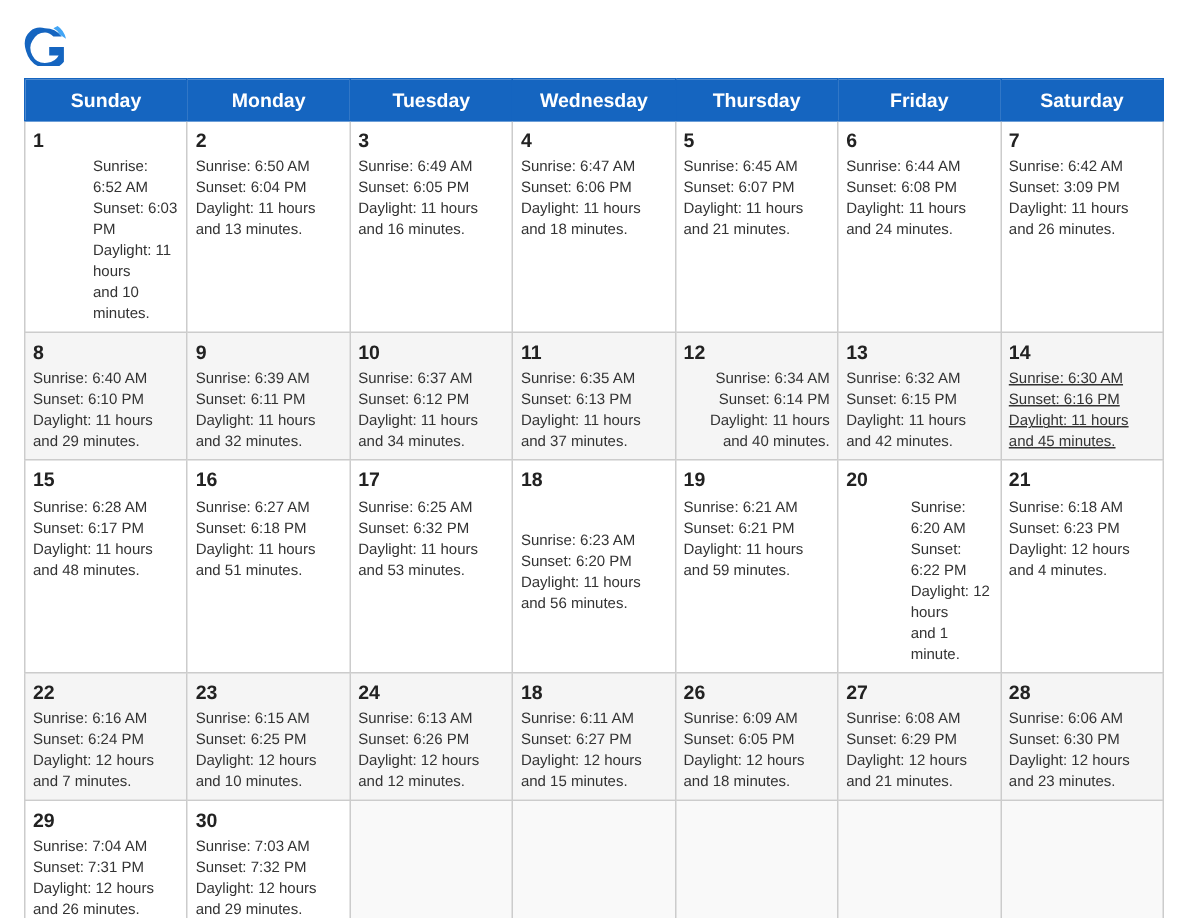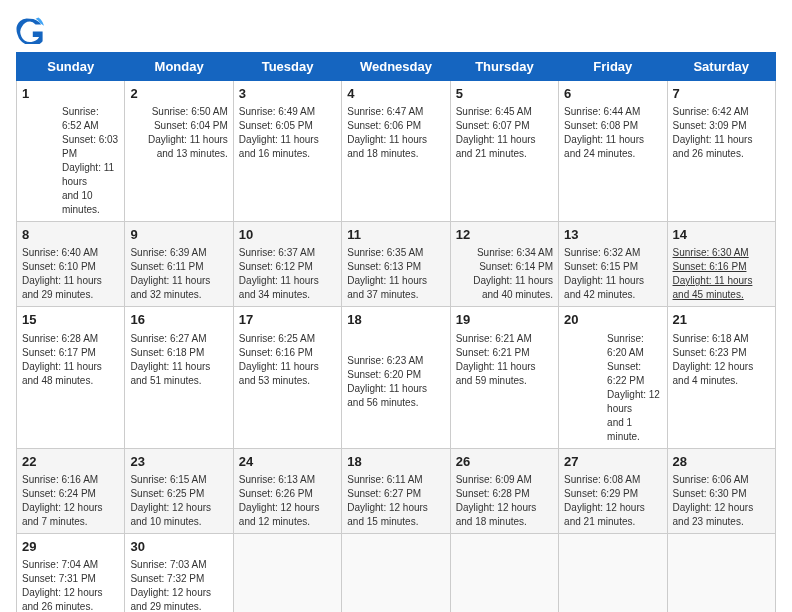--- a/index.html
+++ b/index.html
@@ -123,21 +123,21 @@
   <tr>
         <td>
           <span class="day-num">1</span>
           <div class="cell-info" style="white-space: pre-line; margin-left: 40px;">Sunrise: 6:52 AM
 Sunset: 6:03 PM
 Daylight: 11 hours
 and 10 minutes.</div>
         </td>
         <td>
           <span class="day-num">2</span>
-          <div class="cell-info" style="white-space: pre-line; text-align: right;">Sunrise: 6:50 AM
+          <div class="cell-info" style="white-space: pre-line;">Sunrise: 6:50 AM
 Sunset: 6:04 PM
 Daylight: 11 hours
 and 13 minutes.</div>
         </td>
         <td>
           <span class="day-num">3</span>
           <div class="cell-info" style="white-space: pre-line;">Sunrise: 6:49 AM
 Sunset: 6:05 PM
 Daylight: 11 hours
 and 16 minutes.</div>
@@ -233,21 +233,21 @@
         <td>
           <span class="day-num">16</span>
           <div class="cell-info" style="white-space: pre-line;">Sunrise: 6:27 AM
 Sunset: 6:18 PM
 Daylight: 11 hours
 and 51 minutes.</div>
         </td>
         <td>
           <span class="day-num">17</span>
           <div class="cell-info" style="white-space: pre-line;">Sunrise: 6:25 AM
-Sunset: 6:16 PM
+Sunset: 6:32 PM
 Daylight: 11 hours
 and 53 minutes.</div>
         </td>
         <td>
           <span class="day-num">18</span>
           <div class="cell-info" style="white-space: pre-line; margin-top: 24px;">Sunrise: 6:23 AM
 Sunset: 6:20 PM
 Daylight: 11 hours
 and 56 minutes.</div>
         </td>
@@ -298,21 +298,21 @@
         <td>
           <span class="day-num">18</span>
           <div class="cell-info" style="white-space: pre-line;">Sunrise: 6:11 AM
 Sunset: 6:27 PM
 Daylight: 12 hours
 and 15 minutes.</div>
         </td>
         <td>
           <span class="day-num">26</span>
           <div class="cell-info" style="white-space: pre-line;">Sunrise: 6:09 AM
-Sunset: 6:28 PM
+Sunset: 6:05 PM
 Daylight: 12 hours
 and 18 minutes.</div>
         </td>
         <td>
           <span class="day-num">27</span>
           <div class="cell-info" style="white-space: pre-line;">Sunrise: 6:08 AM
 Sunset: 6:29 PM
 Daylight: 12 hours
 and 21 minutes.</div>
         </td>

